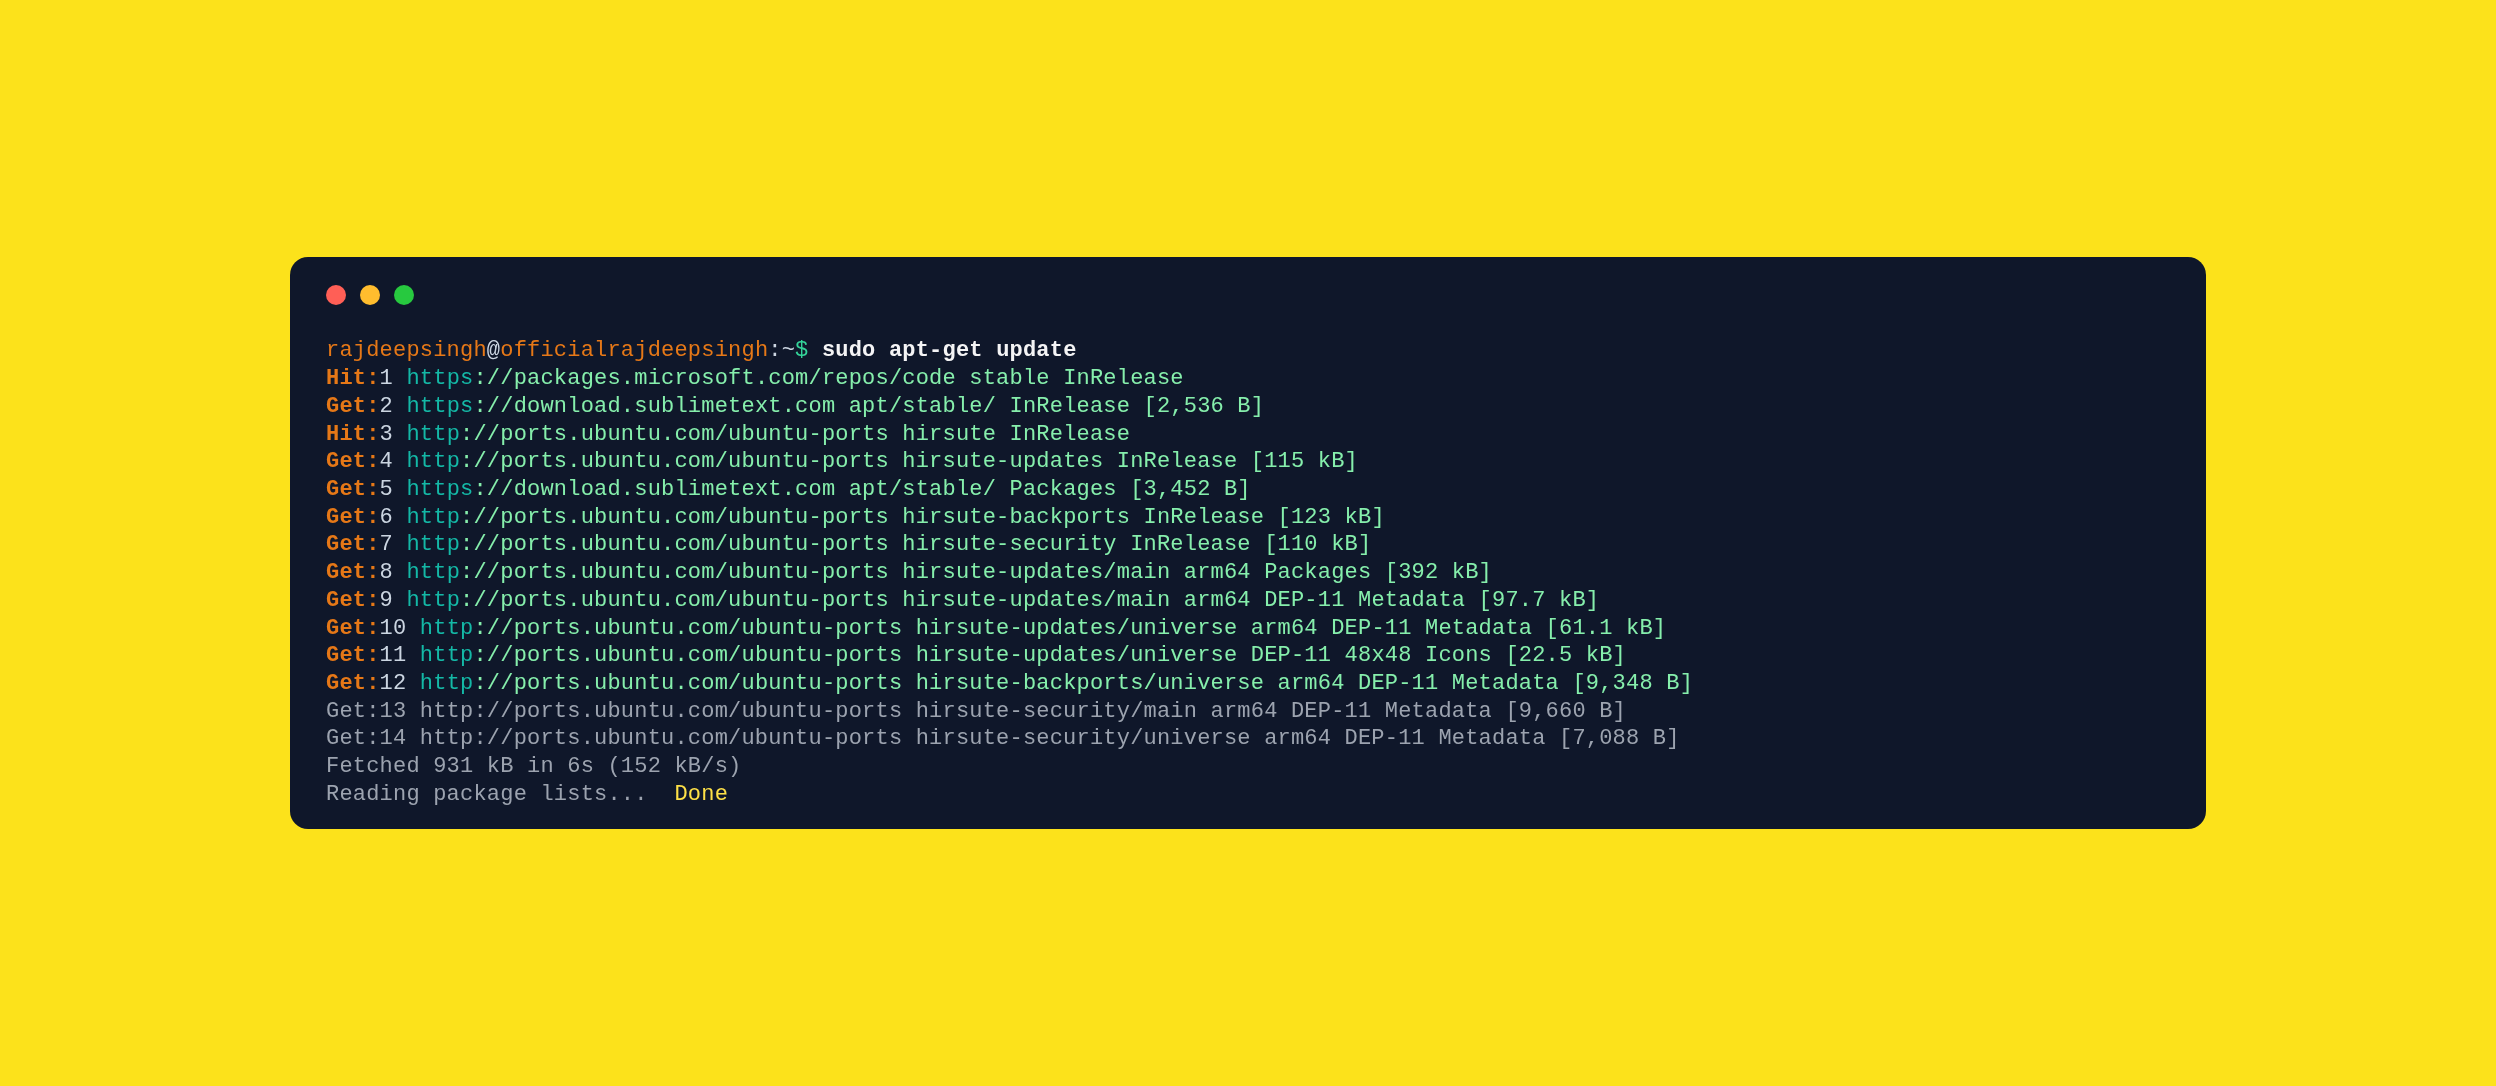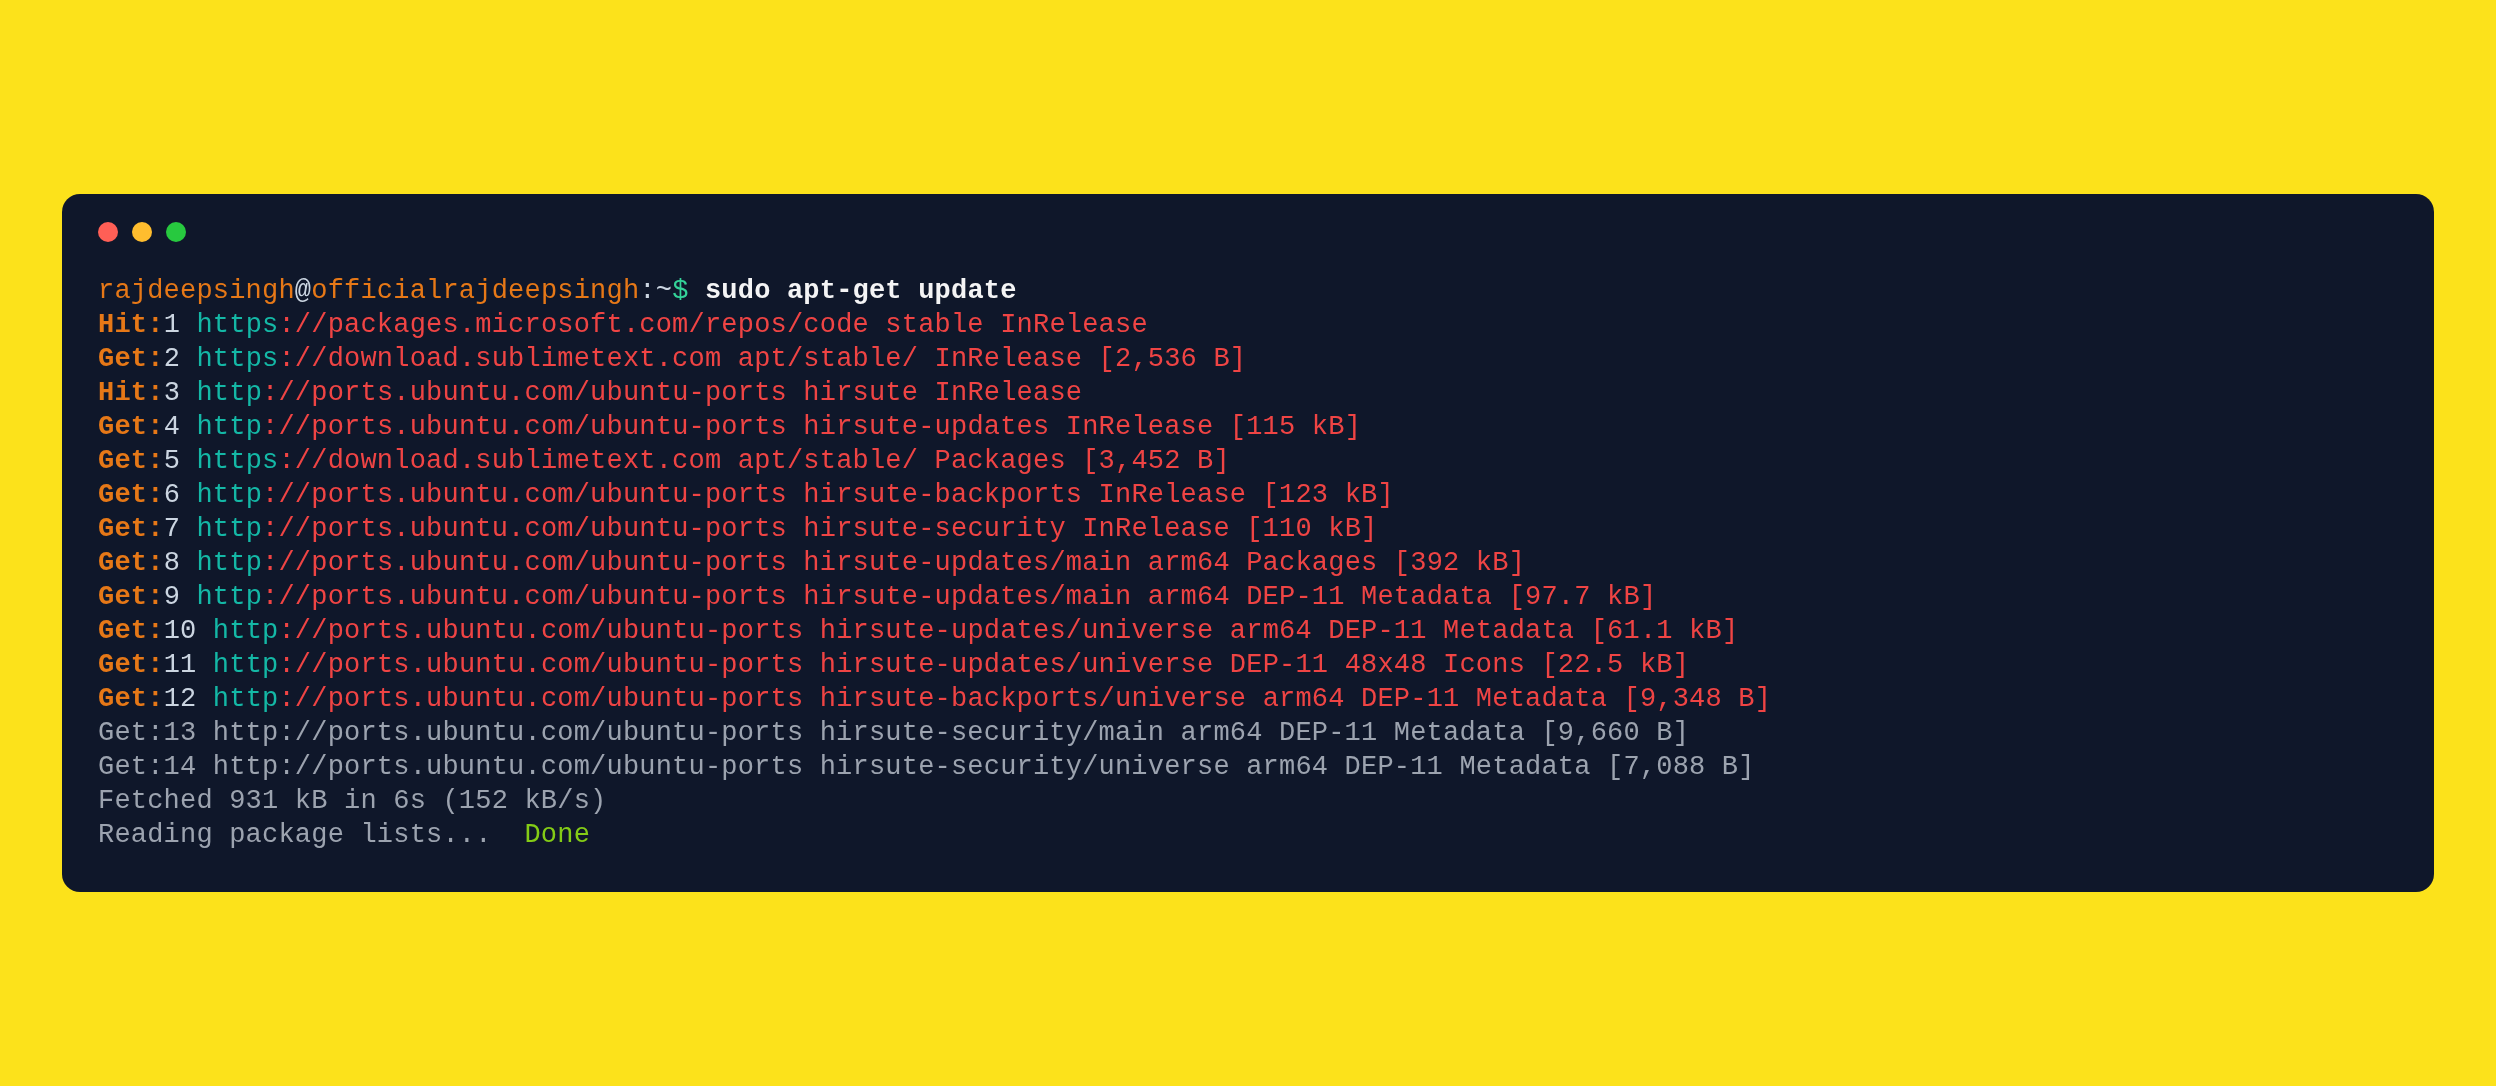--- a/index.html
+++ b/index.html
@@ -8,24 +8,24 @@
     width: 2496px;
     height: 1086px;
     display: flex;
     align-items: center;
     justify-content: center;
     font-family: "SF Mono", "Menlo", "Consolas", "Liberation Mono", monospace;
   }
   .terminal {
     background: #0f172a;
     border-radius: 18px;
-    width: 2372px;
-    padding: 28px 36px 40px 36px;
+    width: 1916px;
+    padding: 28px 36px 20px 36px;
     color: #cbd5e1;
-    font-size: 27px;
+    font-size: 22px;
     line-height: 1.26;
     letter-spacing: 0.2px;
   }
   .titlebar {
     display: flex;
     gap: 14px;
     margin-bottom: 32px;
   }
   .dot {
     width: 20px; height: 20px; border-radius: 50%;
@@ -36,23 +36,23 @@
   .line { white-space: pre; }
   .user    { color: #e67817; }
   .at      { color: #cbd5e1; }
   .host    { color: #e67817; }
   .path    { color: #cbd5e1; }
   .dollar  { color: #34d399; }
   .cmd     { color: #f4f4f5; font-weight: 700; }
   .action  { color: #e67817; font-weight: bold; }
   .idx     { color: #cbd5e1; }
   .scheme  { color: #14b8a6; }
-  .rest    { color: #ef4444; }
+  .rest    { color: #86efac; }
   .dim     { color: #9ca3af; }
-  .done    { color: #84cc16; }
+  .done    { color: #fde047; }
 </style>
 </head>
 <body>
 
 <div class="terminal">
   <div class="titlebar">
     <div class="dot red"></div>
     <div class="dot yellow"></div>
     <div class="dot green"></div>
   </div>

